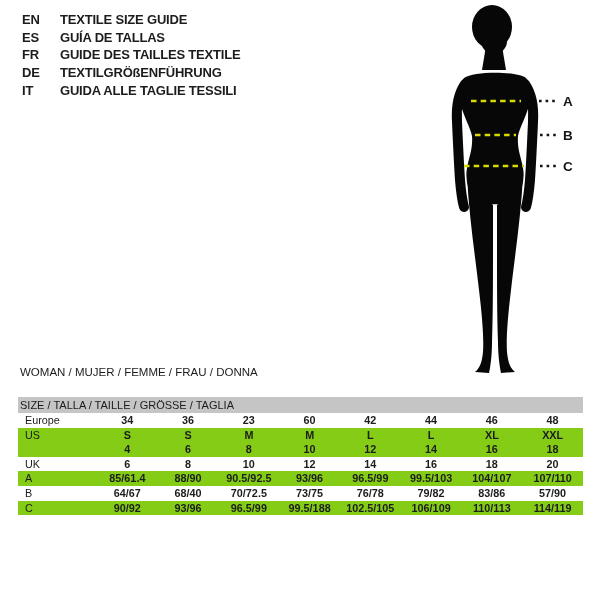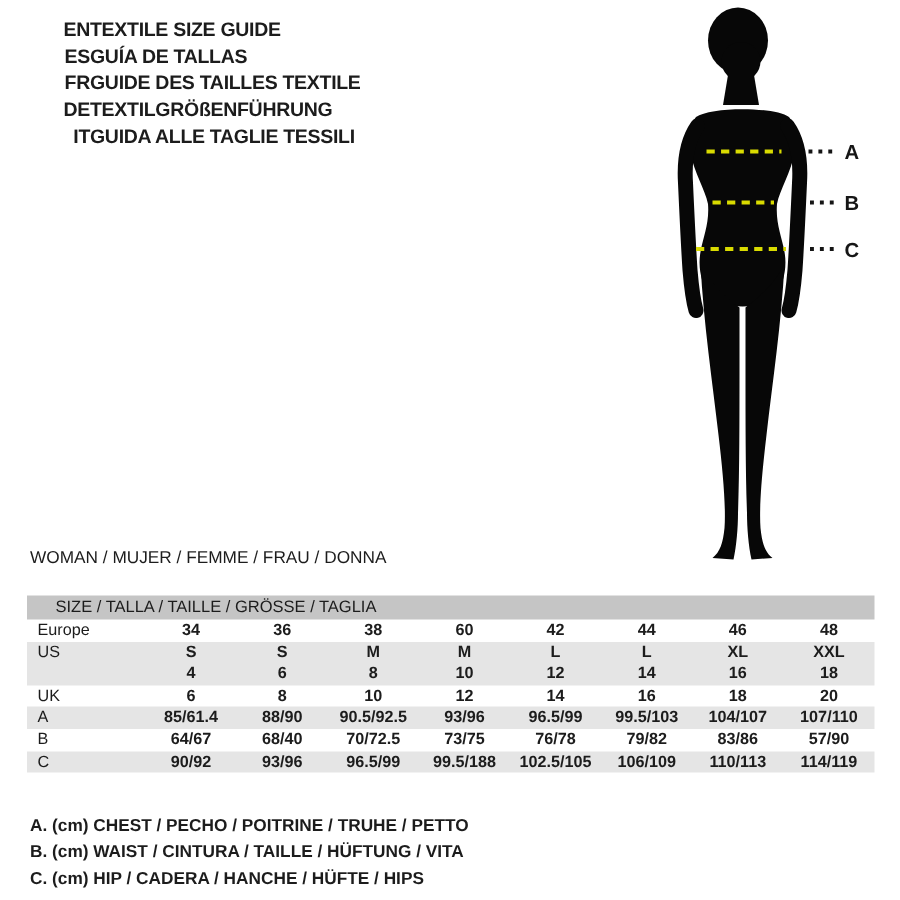--- a/index.html
+++ b/index.html
@@ -1,32 +1,32 @@
 <!DOCTYPE html>
 <html><head>
 <meta charset="utf-8">
 <style>
   html,body { margin:0; padding:0; background:#fff; }
   .page {
     position:relative; width:600px; height:600px; background:#ffffff;
     font-family:"Liberation Sans", sans-serif; color:#1c1c1c; overflow:hidden;
   }
   
-  .lang-block { position:absolute; left:22px; top:11px;text-align:right; }
+  .lang-block { position:absolute; left:22px; top:11px; }
   .lang-row { display:flex; line-height:17.7px; font-weight:bold; font-size:13px; letter-spacing:-0.2px; }
   .lang-code { width:38px; }
   
   .figure-svg { position:absolute; left:420px; top:0; }
   
   .woman-line { position:absolute; left:20px; top:366px; font-weight:normal; font-size:11.5px; }
   
   .size-table { position:absolute; left:18px; top:397px; width:565px; font-size:10.8px; }
-  .thead { background:#c5c5c5; height:16px; line-height:16px; padding-left:19px; font-size:11px; }
+  .thead { background:#c5c5c5; height:16px; line-height:16px; padding-left:2px; font-size:11px; }
   .trow { display:flex; height:14.6px; line-height:14.6px; }
-  .trow.gray { background:#e5e5e5; }
+  .trow.gray { background:#84cc16; }
   .tlabel { width:72px; padding-left:7px; }
   .tcell { flex:1; text-align:center;font-weight:bold; }
   
   .legend { position:absolute; left:20px; top:543px; }
   .legend-line { font-weight:bold; font-size:11.5px; line-height:17.3px; }
   .svg-label { font-family:"Liberation Sans", sans-serif; font-size:13.5px; font-weight:600; fill:#161616; }
 </style>
 </head>
 <body>
 
@@ -111,21 +111,21 @@
 
   <div class="woman-line">WOMAN / MUJER / FEMME / FRAU / DONNA</div>
 
   <div class="size-table">
     <div class="thead">SIZE / TALLA / TAILLE / GRÖSSE / TAGLIA</div>
 
     <div class="trow">
       <span class="tlabel">Europe</span>
       <span class="tcell">34</span>
       <span class="tcell">36</span>
-      <span class="tcell">38</span>
+      <span class="tcell">23</span>
       <span class="tcell">60</span>
       <span class="tcell">42</span>
       <span class="tcell">44</span>
       <span class="tcell">46</span>
       <span class="tcell">48</span>
     </div>
 
     <div class="trow gray">
       <span class="tlabel">US</span>
       <span class="tcell">S</span>
@@ -192,19 +192,14 @@
       <span class="tcell">93/96</span>
       <span class="tcell">96.5/99</span>
       <span class="tcell">99.5/188</span>
       <span class="tcell">102.5/105</span>
       <span class="tcell">106/109</span>
       <span class="tcell">110/113</span>
       <span class="tcell">114/119</span>
     </div>
   </div>
 
-  <div class="legend">
-    <div class="legend-line">A. (cm) CHEST / PECHO / POITRINE / TRUHE / PETTO</div>
-    <div class="legend-line">B. (cm) WAIST / CINTURA / TAILLE / HÜFTUNG / VITA</div>
-    <div class="legend-line">C. (cm) HIP / CADERA / HANCHE / HÜFTE / HIPS</div>
-  </div>
 
 </div>
 
 </body></html>

